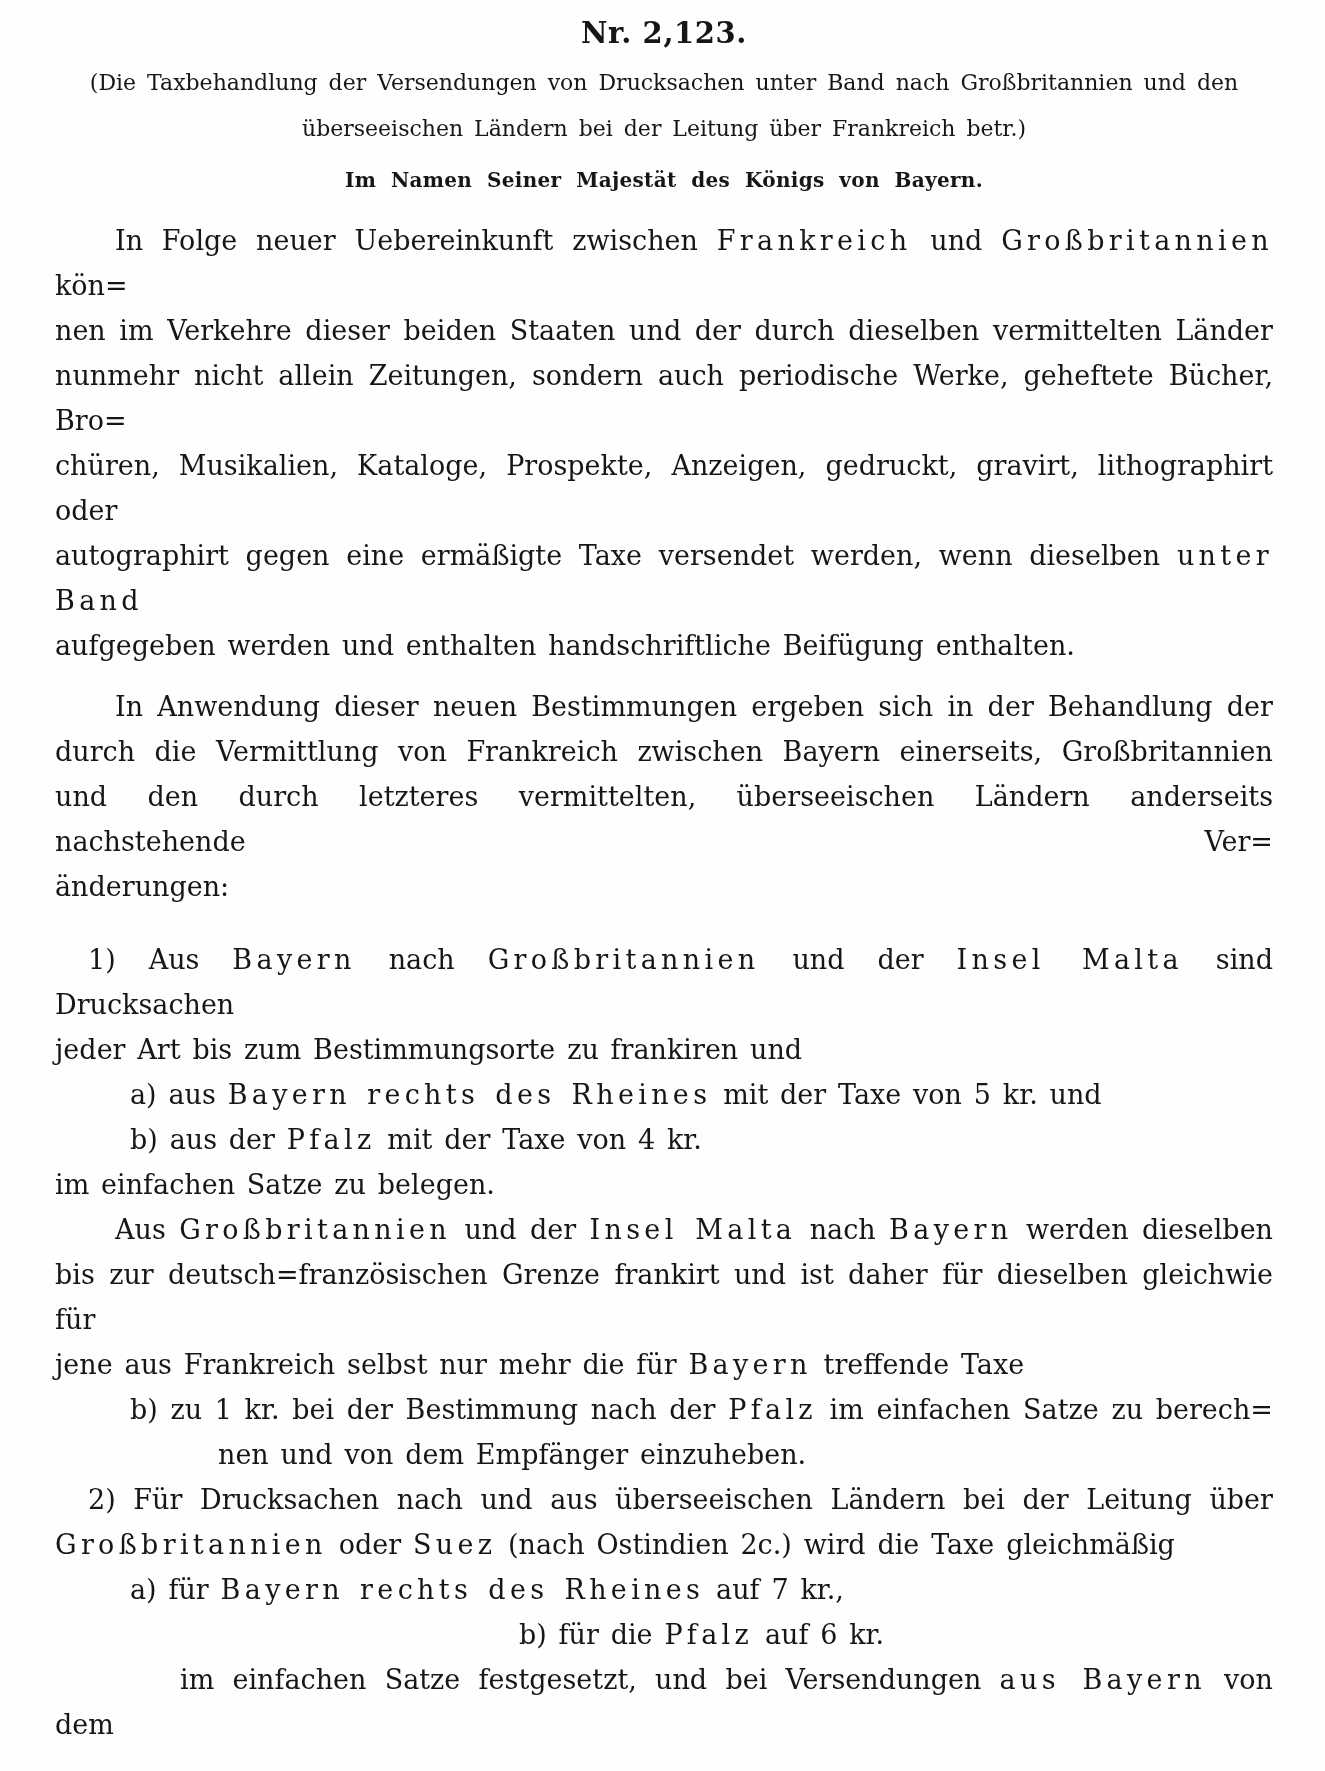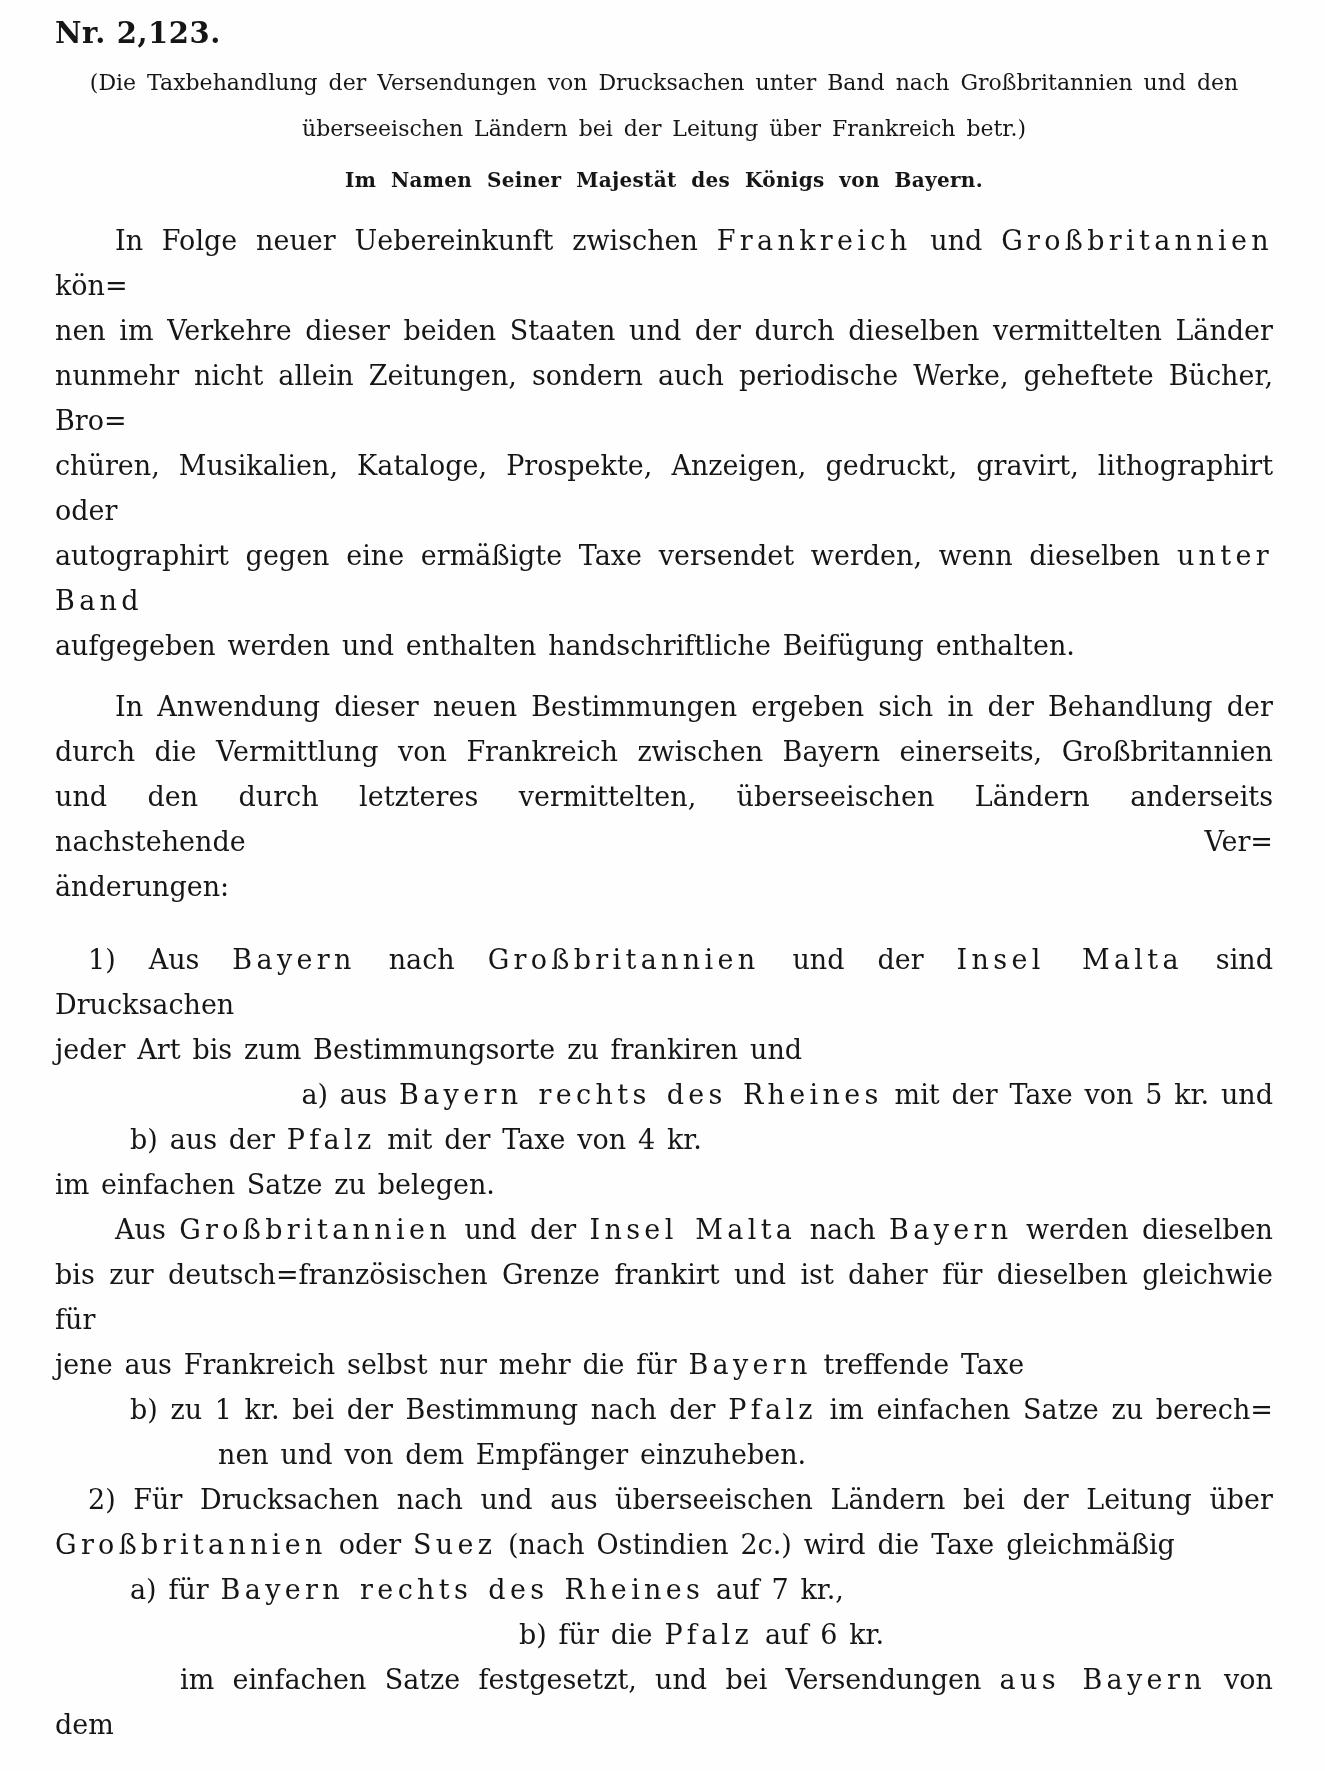--- a/index.html
+++ b/index.html
@@ -18,20 +18,21 @@
     position: absolute;
     left: 55px;
     right: 52px;
     top: 10px;
   }
   .doc-number {
     font-size: 29px;
     line-height: 46px;
     font-weight: bold;
     letter-spacing: 0.02em;
+    text-align: center;
   }
   .subject {
     margin-top: 4px;
     text-align: center;
     font-size: 22px;
     line-height: 46px;
     word-spacing: 0.18em;
   }
   .invocation {
     margin-top: 5px;
@@ -78,21 +79,21 @@
         <div class="line j"><span>nunmehr nicht allein Zeitungen, sondern auch periodische Werke, geheftete Bücher, Bro=</span></div>
         <div class="line j"><span>chüren, Musikalien, Kataloge, Prospekte, Anzeigen, gedruckt, gravirt, lithographirt oder</span></div>
         <div class="line j"><span>autographirt gegen eine ermäßigte Taxe versendet werden, wenn dieselben </span><span class="sp">unter Band</span></div>
         <div class="line"><span>aufgegeben werden und enthalten handschriftliche Beifügung enthalten.</span></div>
         <div class="line j" style="margin-top: 16px; text-indent: 60px;"><span>In Anwendung dieser neuen Bestimmungen ergeben sich in der Behandlung der</span></div>
         <div class="line j"><span>durch die Vermittlung von Frankreich zwischen Bayern einerseits, Großbritannien</span></div>
         <div class="line j"><span>und den durch letzteres vermittelten, überseeischen Ländern anderseits nachstehende Ver=</span></div>
         <div class="line"><span>änderungen:</span></div>
         <div class="line j" style="margin-top: 28px; text-indent: 33px;"><span>1) Aus </span><span class="sp">Bayern</span><span> nach </span><span class="sp">Großbritannien</span><span> und der </span><span class="sp">Insel Malta</span><span> sind Drucksachen</span></div>
         <div class="line"><span>jeder Art bis zum Bestimmungsorte zu frankiren und</span></div>
-        <div class="line" style="text-indent: 75px; text-align: right;"><span>a) aus </span><span class="sp">Bayern rechts des Rheines</span><span> mit der Taxe von 5 kr. und</span></div>
+        <div class="line" style="text-indent: 75px;"><span>a) aus </span><span class="sp">Bayern rechts des Rheines</span><span> mit der Taxe von 5 kr. und</span></div>
         <div class="line" style="text-indent: 75px;"><span>b) aus der </span><span class="sp">Pfalz</span><span> mit der Taxe von 4 kr.</span></div>
         <div class="line"><span>im einfachen Satze zu belegen.</span></div>
         <div class="line j" style="text-indent: 60px;"><span>Aus </span><span class="sp">Großbritannien</span><span> und der </span><span class="sp">Insel Malta</span><span> nach </span><span class="sp">Bayern</span><span> werden dieselben</span></div>
         <div class="line j"><span>bis zur deutsch=französischen Grenze frankirt und ist daher für dieselben gleichwie für</span></div>
         <div class="line"><span>jene aus Frankreich selbst nur mehr die für </span><span class="sp">Bayern</span><span> treffende Taxe</span></div>
         <div class="line j" style="text-indent: 75px;"><span>b) zu 1 kr. bei der Bestimmung nach der </span><span class="sp">Pfalz</span><span> im einfachen Satze zu berech=</span></div>
         <div class="line" style="text-indent: 163px;"><span>nen und von dem Empfänger einzuheben.</span></div>
         <div class="line j" style="text-indent: 33px;"><span>2) Für Drucksachen nach und aus überseeischen Ländern bei der Leitung über</span></div>
         <div class="line"><span class="sp">Großbritannien</span><span> oder </span><span class="sp">Suez</span><span> (nach Ostindien 2c.) wird die Taxe gleichmäßig</span></div>
         <div class="line" style="text-indent: 75px;"><span>a) für </span><span class="sp">Bayern rechts des Rheines</span><span> auf 7 kr.,</span></div>

